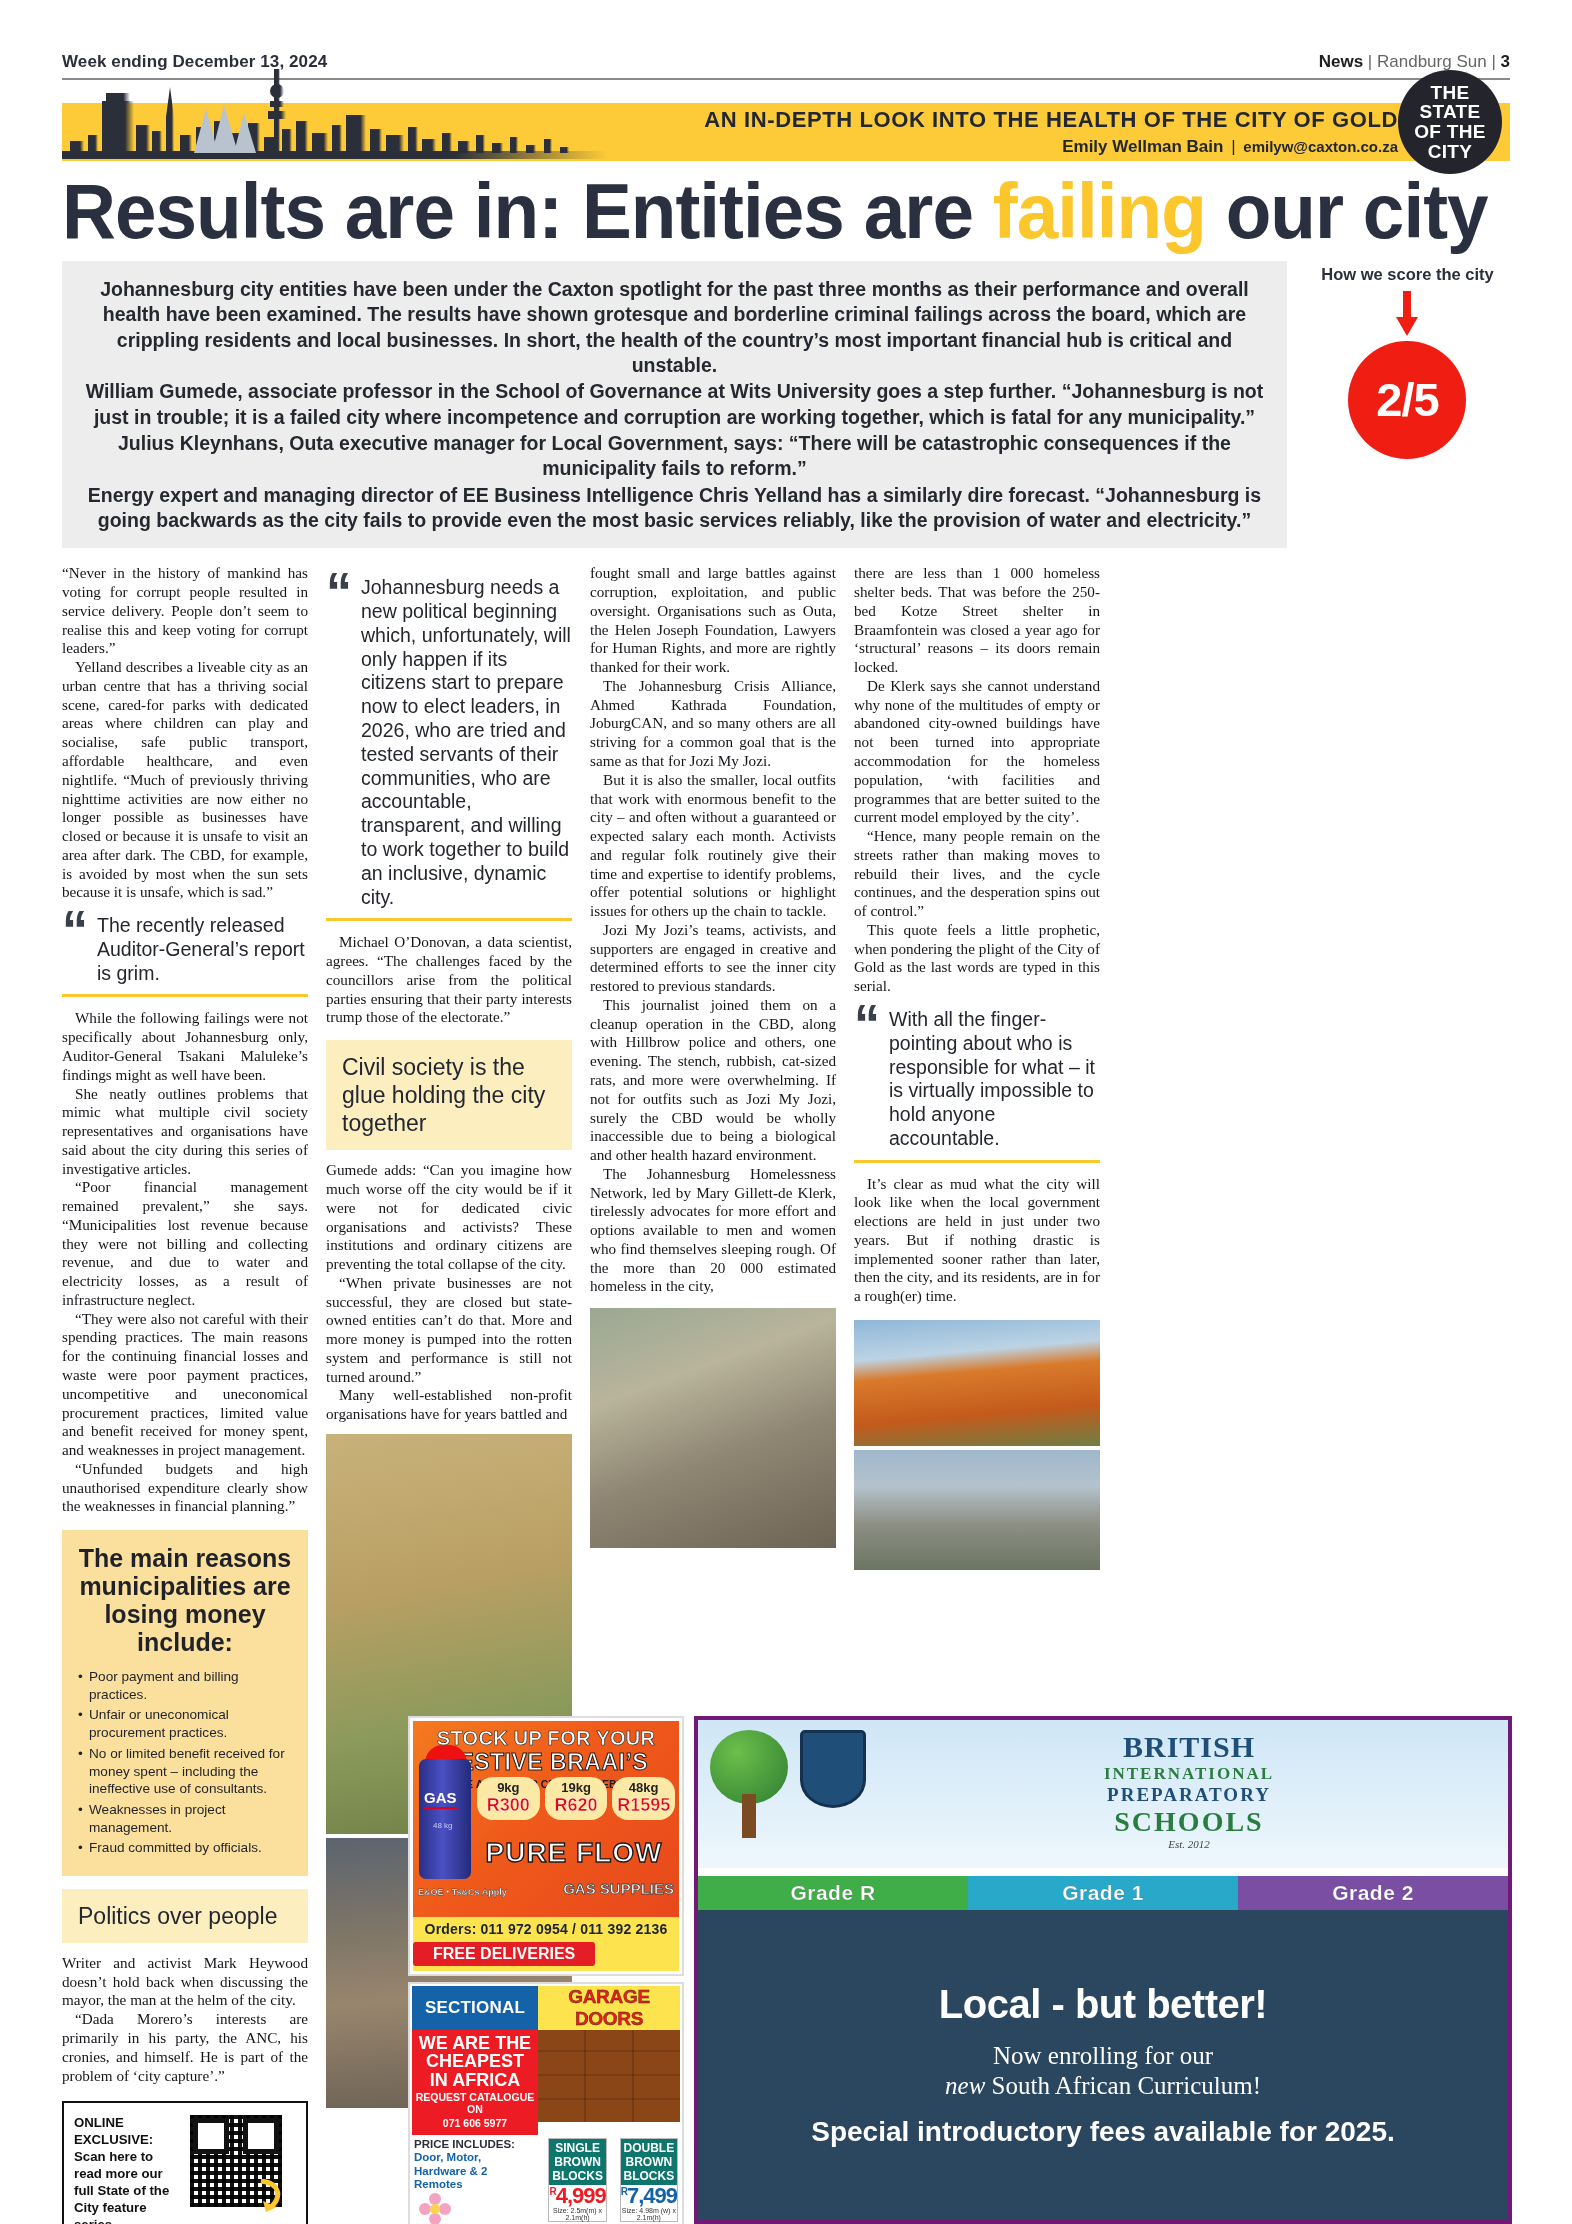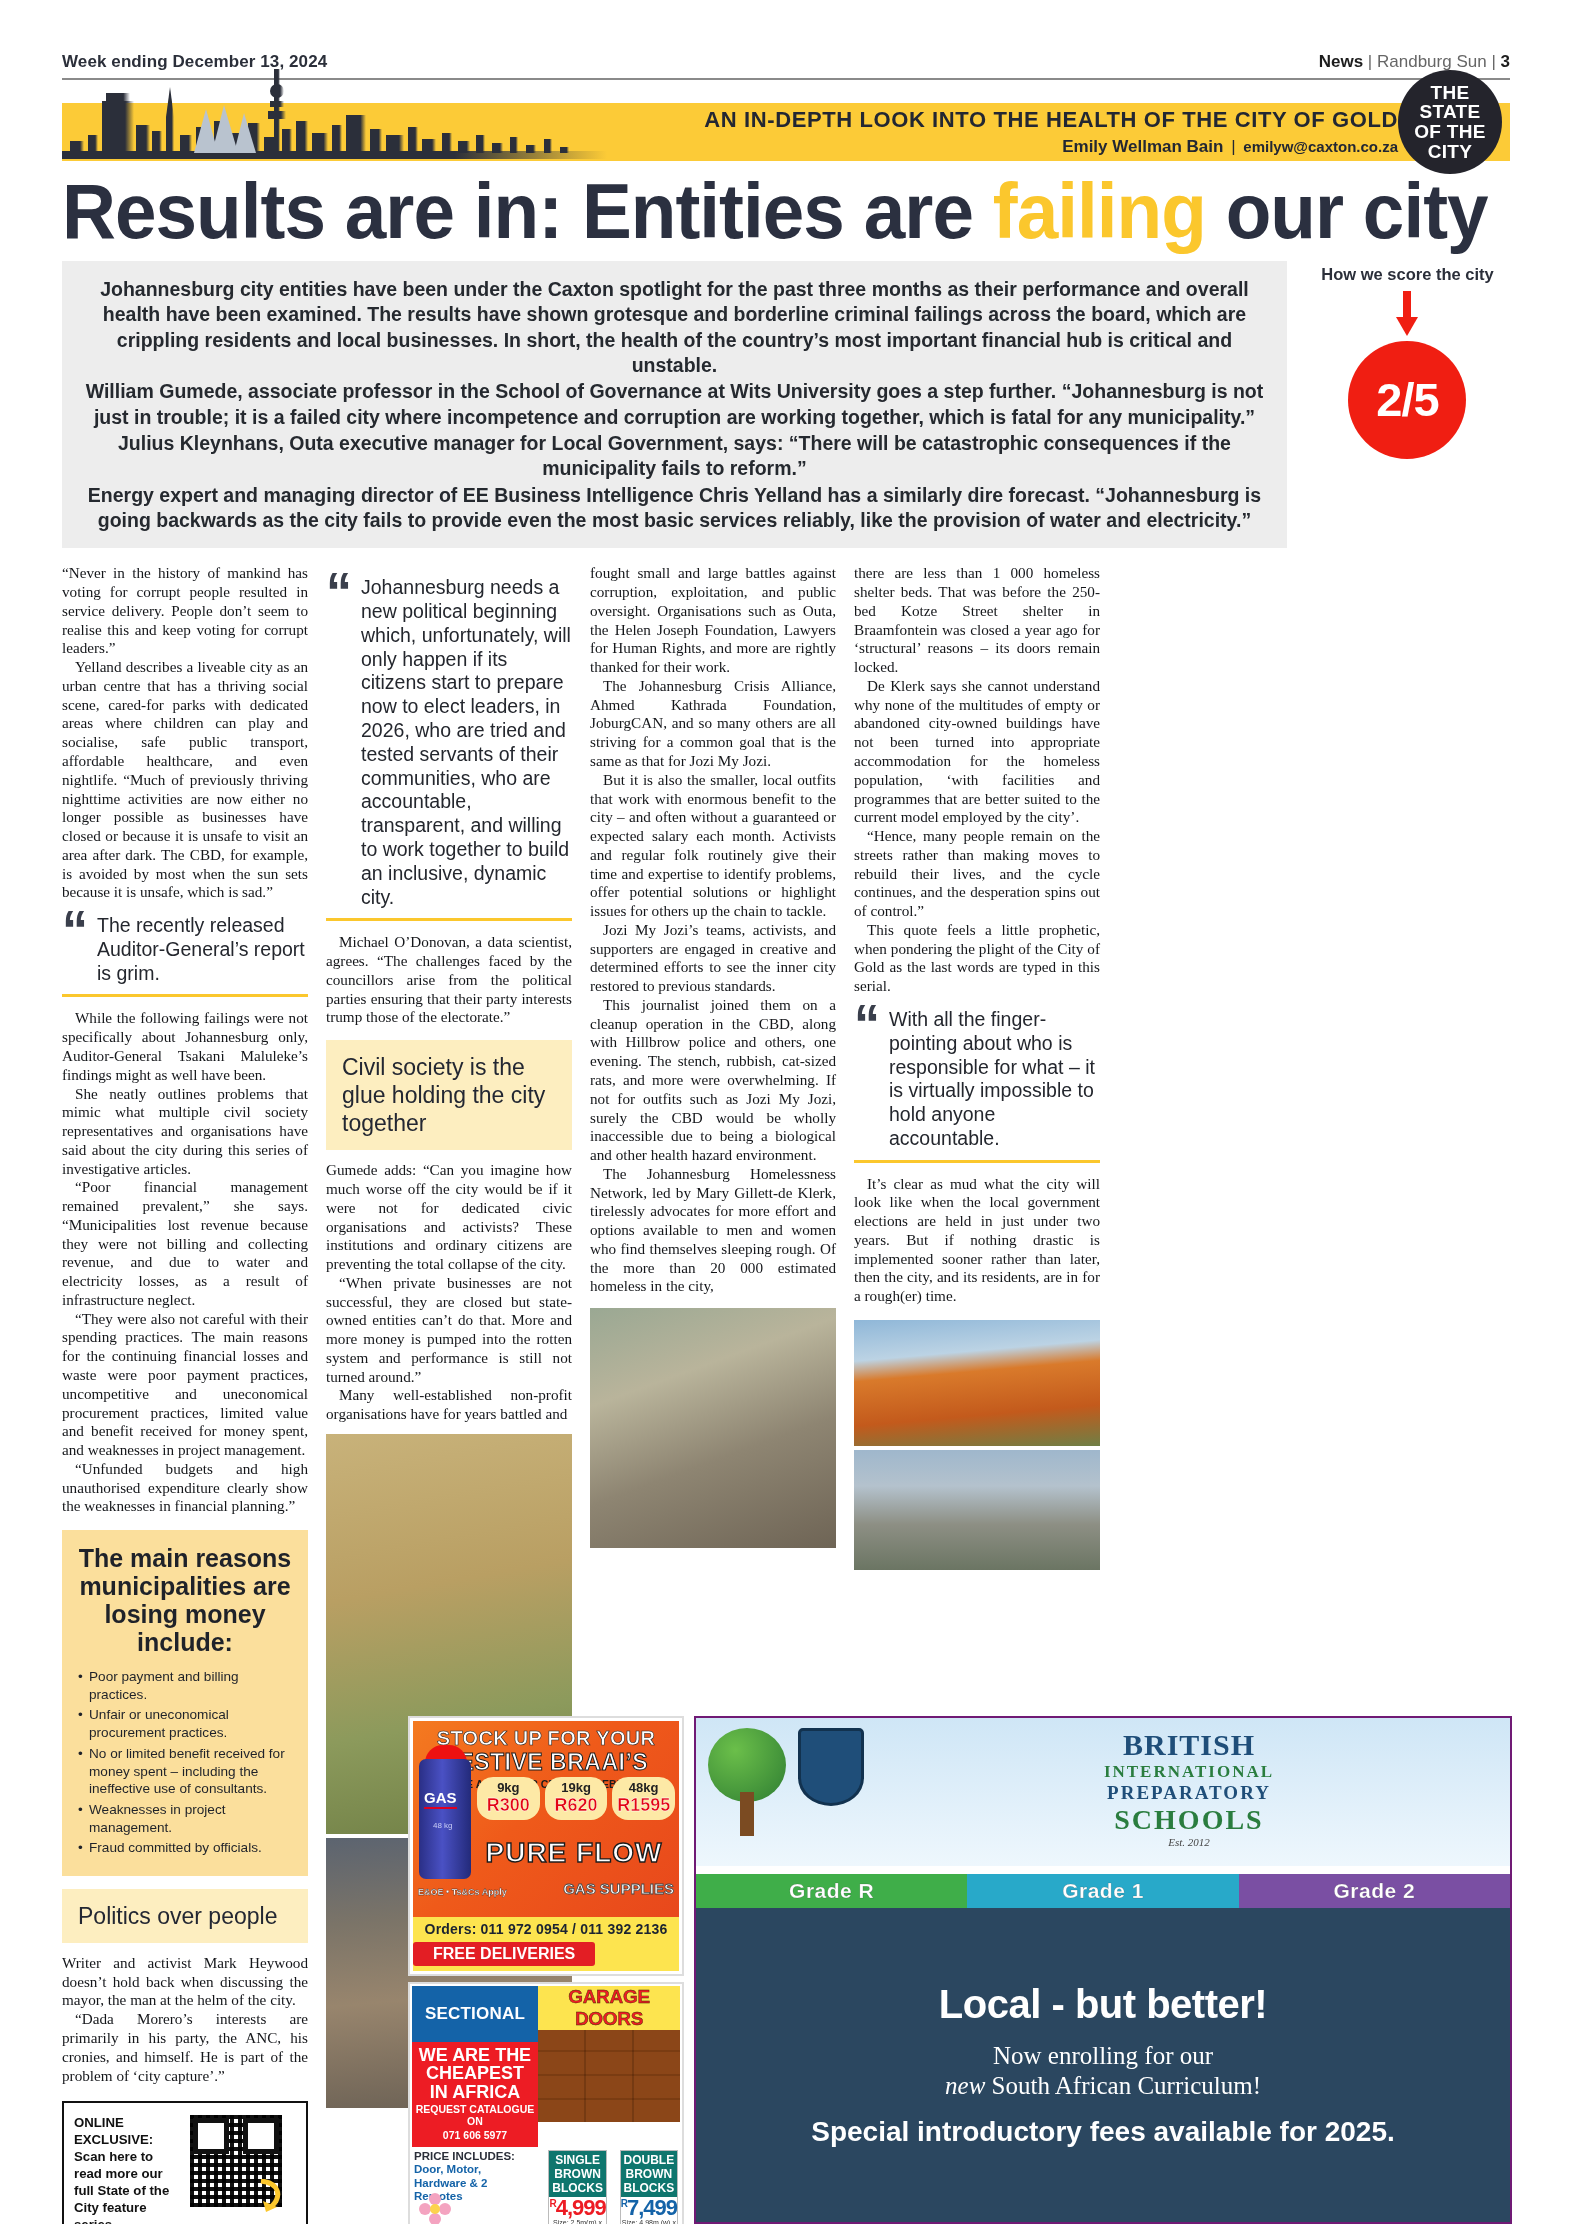--- a/index.html
+++ b/index.html
@@ -149,21 +149,21 @@
   .gas-orders { background: #fde44f; text-align: center; font-weight: bold; font-size: 14px;
     color: #1b2330; padding: 4px 0 3px 0; letter-spacing: .2px; }
   .gas-free { background: #fde44f; text-align: left; padding: 2px 0 5px 0; }
   .gas-free span { display: inline-block; background: #e31e24; color: #fff; font-weight: bold;
     font-size: 16px; padding: 3px 20px; border-radius: 3px; }
 
   .ad-doors { border: 2px solid #ddd; background: #fff; padding: 2px; }
   .dr-top { display: flex; }
   .dr-sectional { width: 47%; }
   .dr-sectional .blu { background: #1463a8; color: #fff; font-weight: bold; font-size: 17px;
-    text-align: center; padding: 18px 0; letter-spacing: .2px; }
+    text-align: center; padding: 12px 0; letter-spacing: .2px; }
   .dr-sectional .red { background: #ed1c24; color: #fff; text-align: center; padding: 4px 3px 5px 3px; }
   .dr-sectional .red .big { font-weight: bold; font-size: 18px; line-height: 1.02; }
   .dr-sectional .red .sm { font-weight: bold; font-size: 10.5px; line-height: 1.1; margin-top: 3px; }
   .dr-right { width: 53%; }
   .dr-right .ylw { background: #fde44f; color: #ed1c24; font-weight: bold; font-size: 19px;
     text-align: center; letter-spacing: -.3px; -webkit-text-stroke: .4px #3a2a00; }
   .dr-img { height: 92px; background: repeating-linear-gradient(0deg,#c08a52 0 22px,#a9753f 22px 24px),
       repeating-linear-gradient(90deg,#b8824a 0 46px,#9c6b39 46px 48px); background-blend-mode: multiply; }
   .dr-mid { display: flex; gap: 13px; padding: 3px 2px; align-items: flex-start; }
   .dr-price-inc { width: 46%; font-weight: bold; font-size: 11.5px; line-height: 1.18; }
@@ -174,21 +174,21 @@
   .dr-pbox.a .amt { color: #ed1c24; }
   .dr-pbox.b .amt { color: #1463a8; }
   .dr-pbox .amt sup { font-size: 10px; vertical-align: super; }
   .dr-pbox .sz { font-size: 7px; color: #333; }
   .dr-contact { background: #1463a8; color: #fff; font-weight: bold; font-size: 12px;
     text-align: center; padding: 3px 0; }
   .dr-brand { background: #ed1c24; text-align: center; padding: 2px 0 3px 0; }
   .dr-brand span { color: #1463a8; font-weight: bold; font-size: 26px; letter-spacing: 3px;
     -webkit-text-stroke: 1.2px #fff; }
 
-  .ad-school { flex: 1; border: 2px solid #701a75; background: #fff; display: flex; flex-direction: column; }
+  .ad-school { flex: 1; border: 4px solid #701a75; background: #fff; display: flex; flex-direction: column; }
   .sc-top { background: linear-gradient(180deg,#cfe6f6 0%,#eef7fd 100%); padding: 10px 12px 4px 12px;
     display: flex; align-items: flex-start; gap: 12px; position: relative; height: 148px; }
   .sc-tree { width: 78px; height: 108px; position: relative; flex: 0 0 auto; }
   .sc-tree .crown { position: absolute; left: 0; top: 0; width: 78px; height: 74px; border-radius: 50%;
     background: radial-gradient(circle at 35% 30%, #6bbf4a, #2e7d32); }
   .sc-tree .trunk { position: absolute; left: 32px; top: 64px; width: 14px; height: 44px; background: #7b4b22; }
   .sc-crest { width: 70px; height: 88px; flex: 0 0 auto; position: relative; }
   .sc-crest .shield { width: 66px; height: 78px; background: #1f4e79;
     border: 3px solid #12324f; border-radius: 6px 6px 40px 40px / 6px 6px 34px 34px; }
   .sc-words { flex: 1; text-align: center; }

